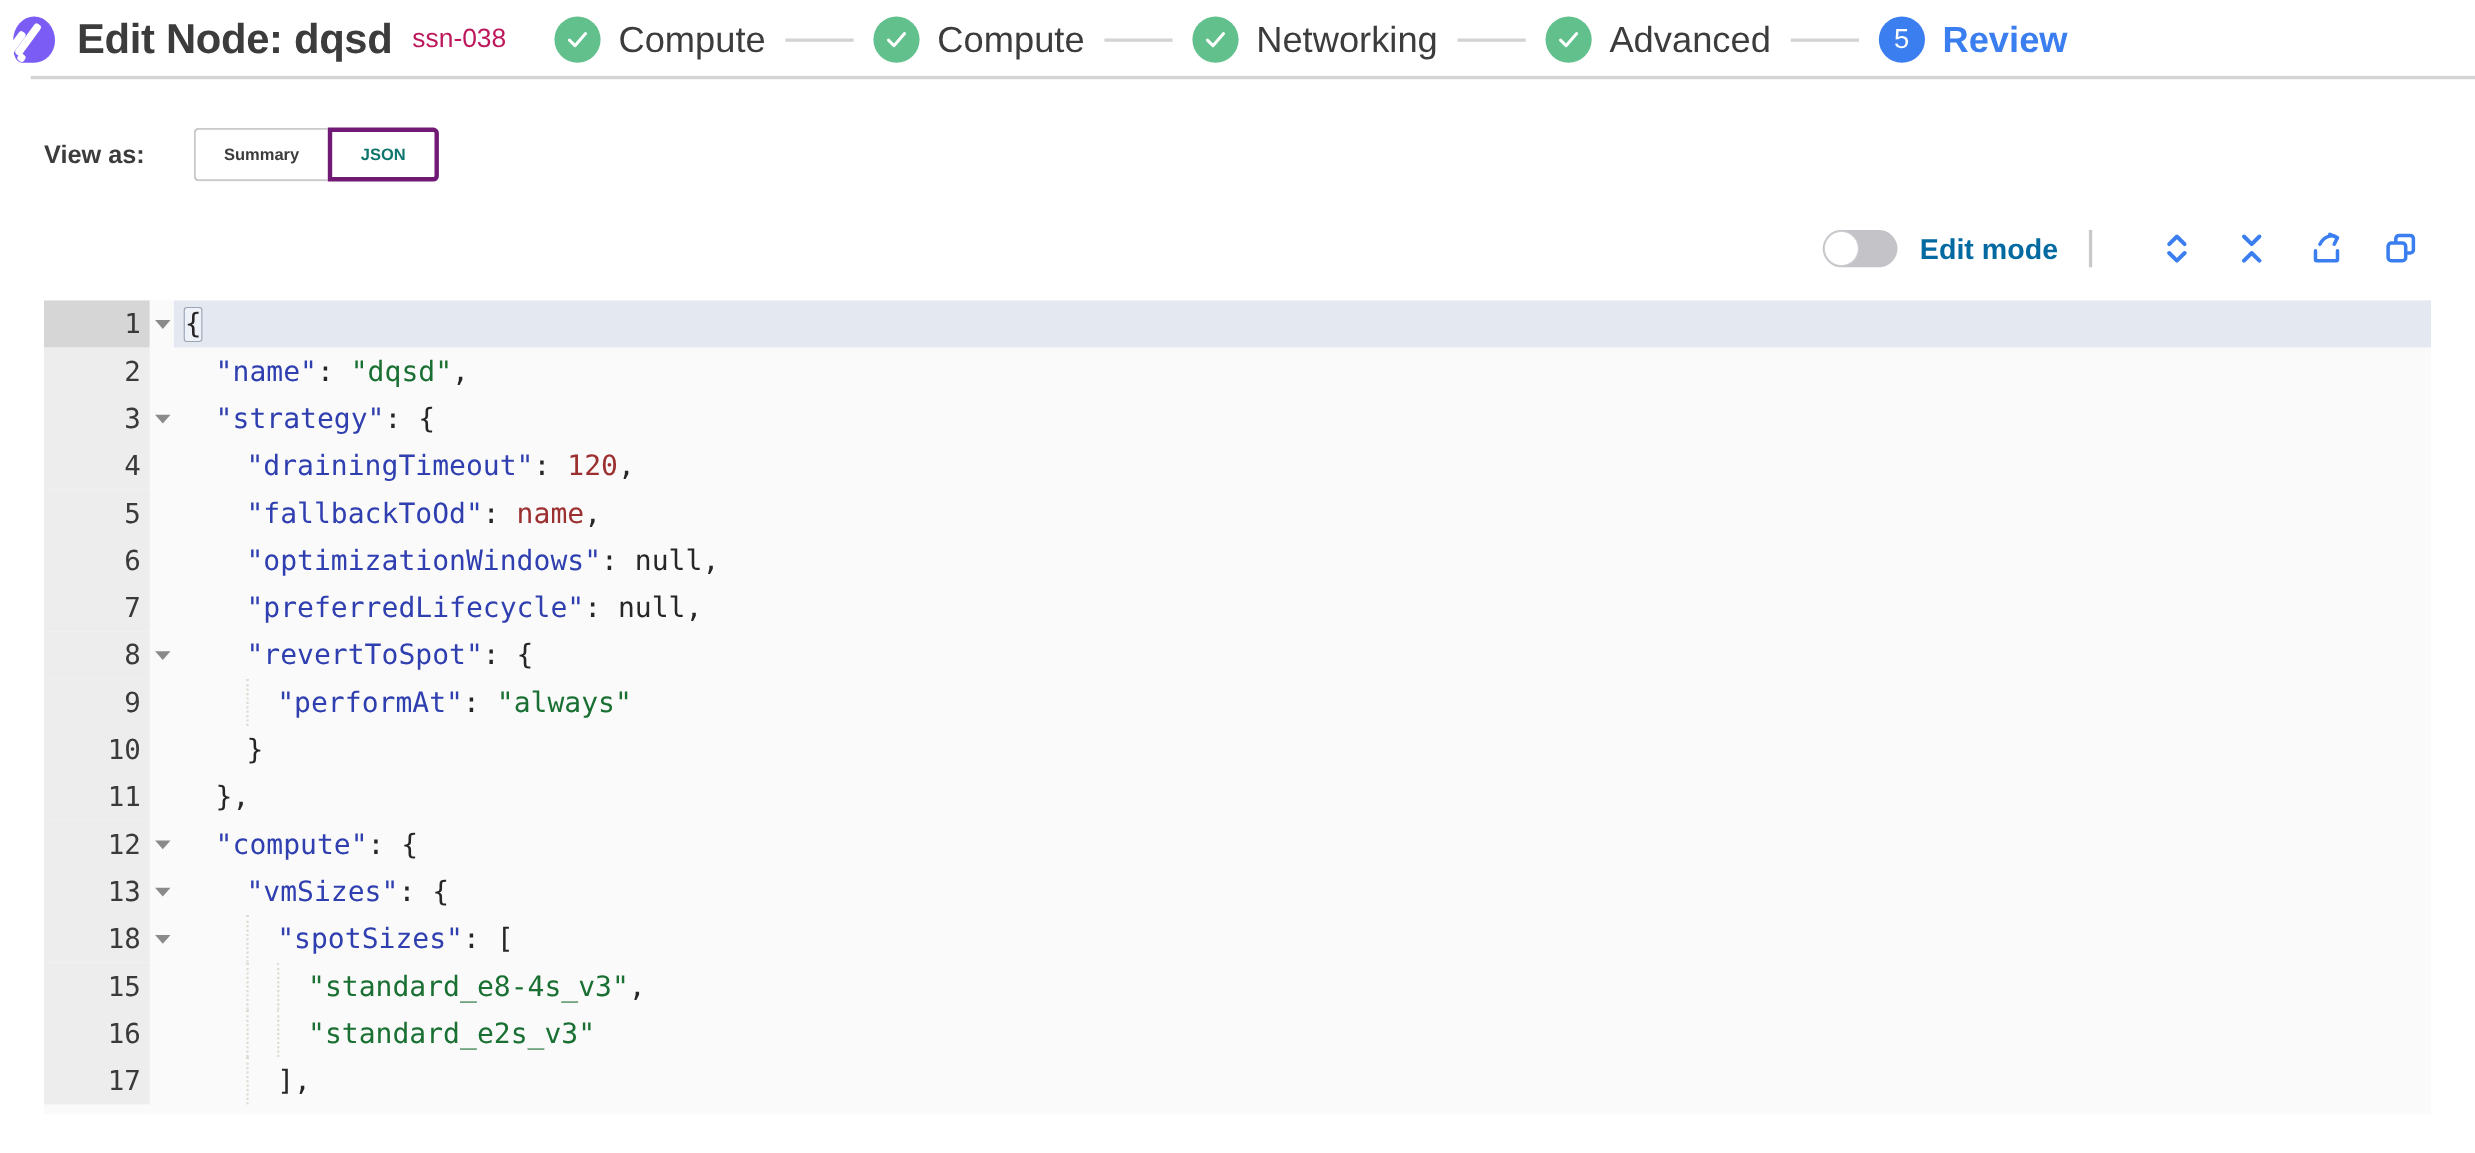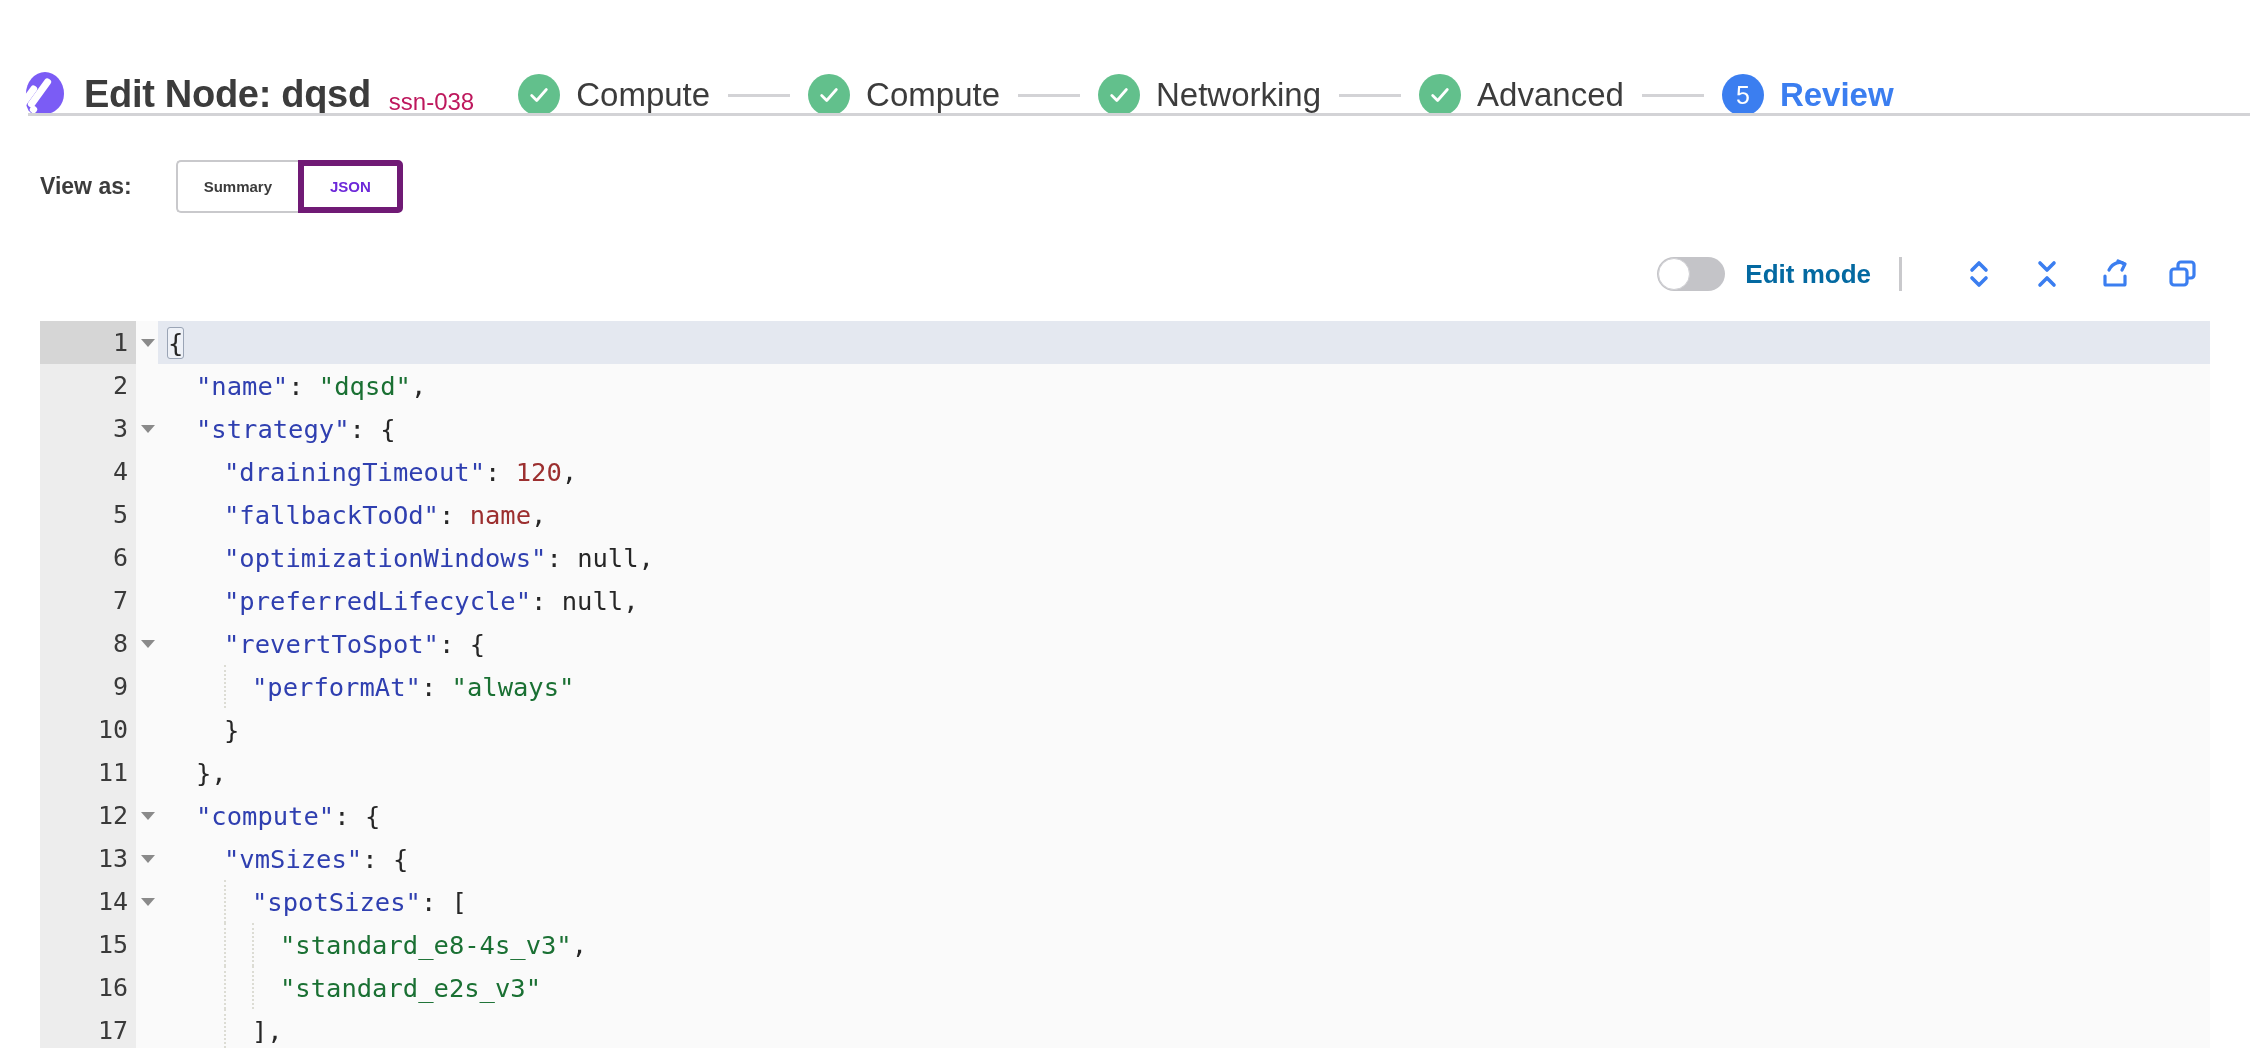--- a/index.html
+++ b/index.html
@@ -8,24 +8,24 @@
     margin: 0; padding: 0;
     width: 2250px; height: 1048px;
     background: #ffffff;
     font-family: "Liberation Sans", sans-serif;
     overflow: hidden;
   }
 
   
   .header {
     position: relative;
-    height: 116px;
-    display: flex;
-    align-items: flex-end;
-    padding: 0 0 0 18px;
+    height: 72px;
+    display: flex;
+    align-items: center;
+    padding: 0 0 0 4px;
     background: #ffffff;
   }
   .header-rule {
     position: absolute;
     left: 28px; right: 0; bottom: 0;
     height: 3px;
     background: #d3d3d6;
   }
   .logo {
     width: 46px; height: 46px;
@@ -127,22 +127,22 @@
     padding: 12px 26px;
     background: #ffffff;
     border: 2px solid #c9c9cc;
     color: #3c3c3c;
     cursor: pointer;
     line-height: 1.15;
   }
   .seg-btn.first { border-radius: 5px 0 0 5px; border-right: none; }
   .seg-btn.last  { border-radius: 0 5px 5px 0; }
   .seg-btn.selected {
-    color: #6d28d9;
-    border: 6px solid #701a75;
+    color: #0f766e;
+    border: 4px solid #701a75;
     position: relative;
     z-index: 2;
   }
 
   
   .editor-toolbar {
     display: flex;
     align-items: center;
     justify-content: flex-end;
     padding: 42px 48px 0 0;
@@ -456,21 +456,21 @@
         <div class="gutter">
           <span class="lnum">13</span>
         </div>
         <div class="fold">
           <div class="caret"></div>
         </div>
         <div class="code"><span style="display: inline-block; width: 56px;"></span><span class="tok-key">"vmSizes"</span><span class="tok-punct">: {</span></div>
       </div>
       <div class="line">
         <div class="gutter">
-          <span class="lnum">14</span>
+          <span class="lnum">18</span>
         </div>
         <div class="fold">
           <div class="caret"></div>
         </div>
         <div class="code"><div class="indent-guide" style="left: 66px;"></div><span style="display: inline-block; width: 84px;"></span><span class="tok-key">"spotSizes"</span><span class="tok-punct">: [</span></div>
       </div>
       <div class="line">
         <div class="gutter">
           <span class="lnum">15</span>
         </div>

